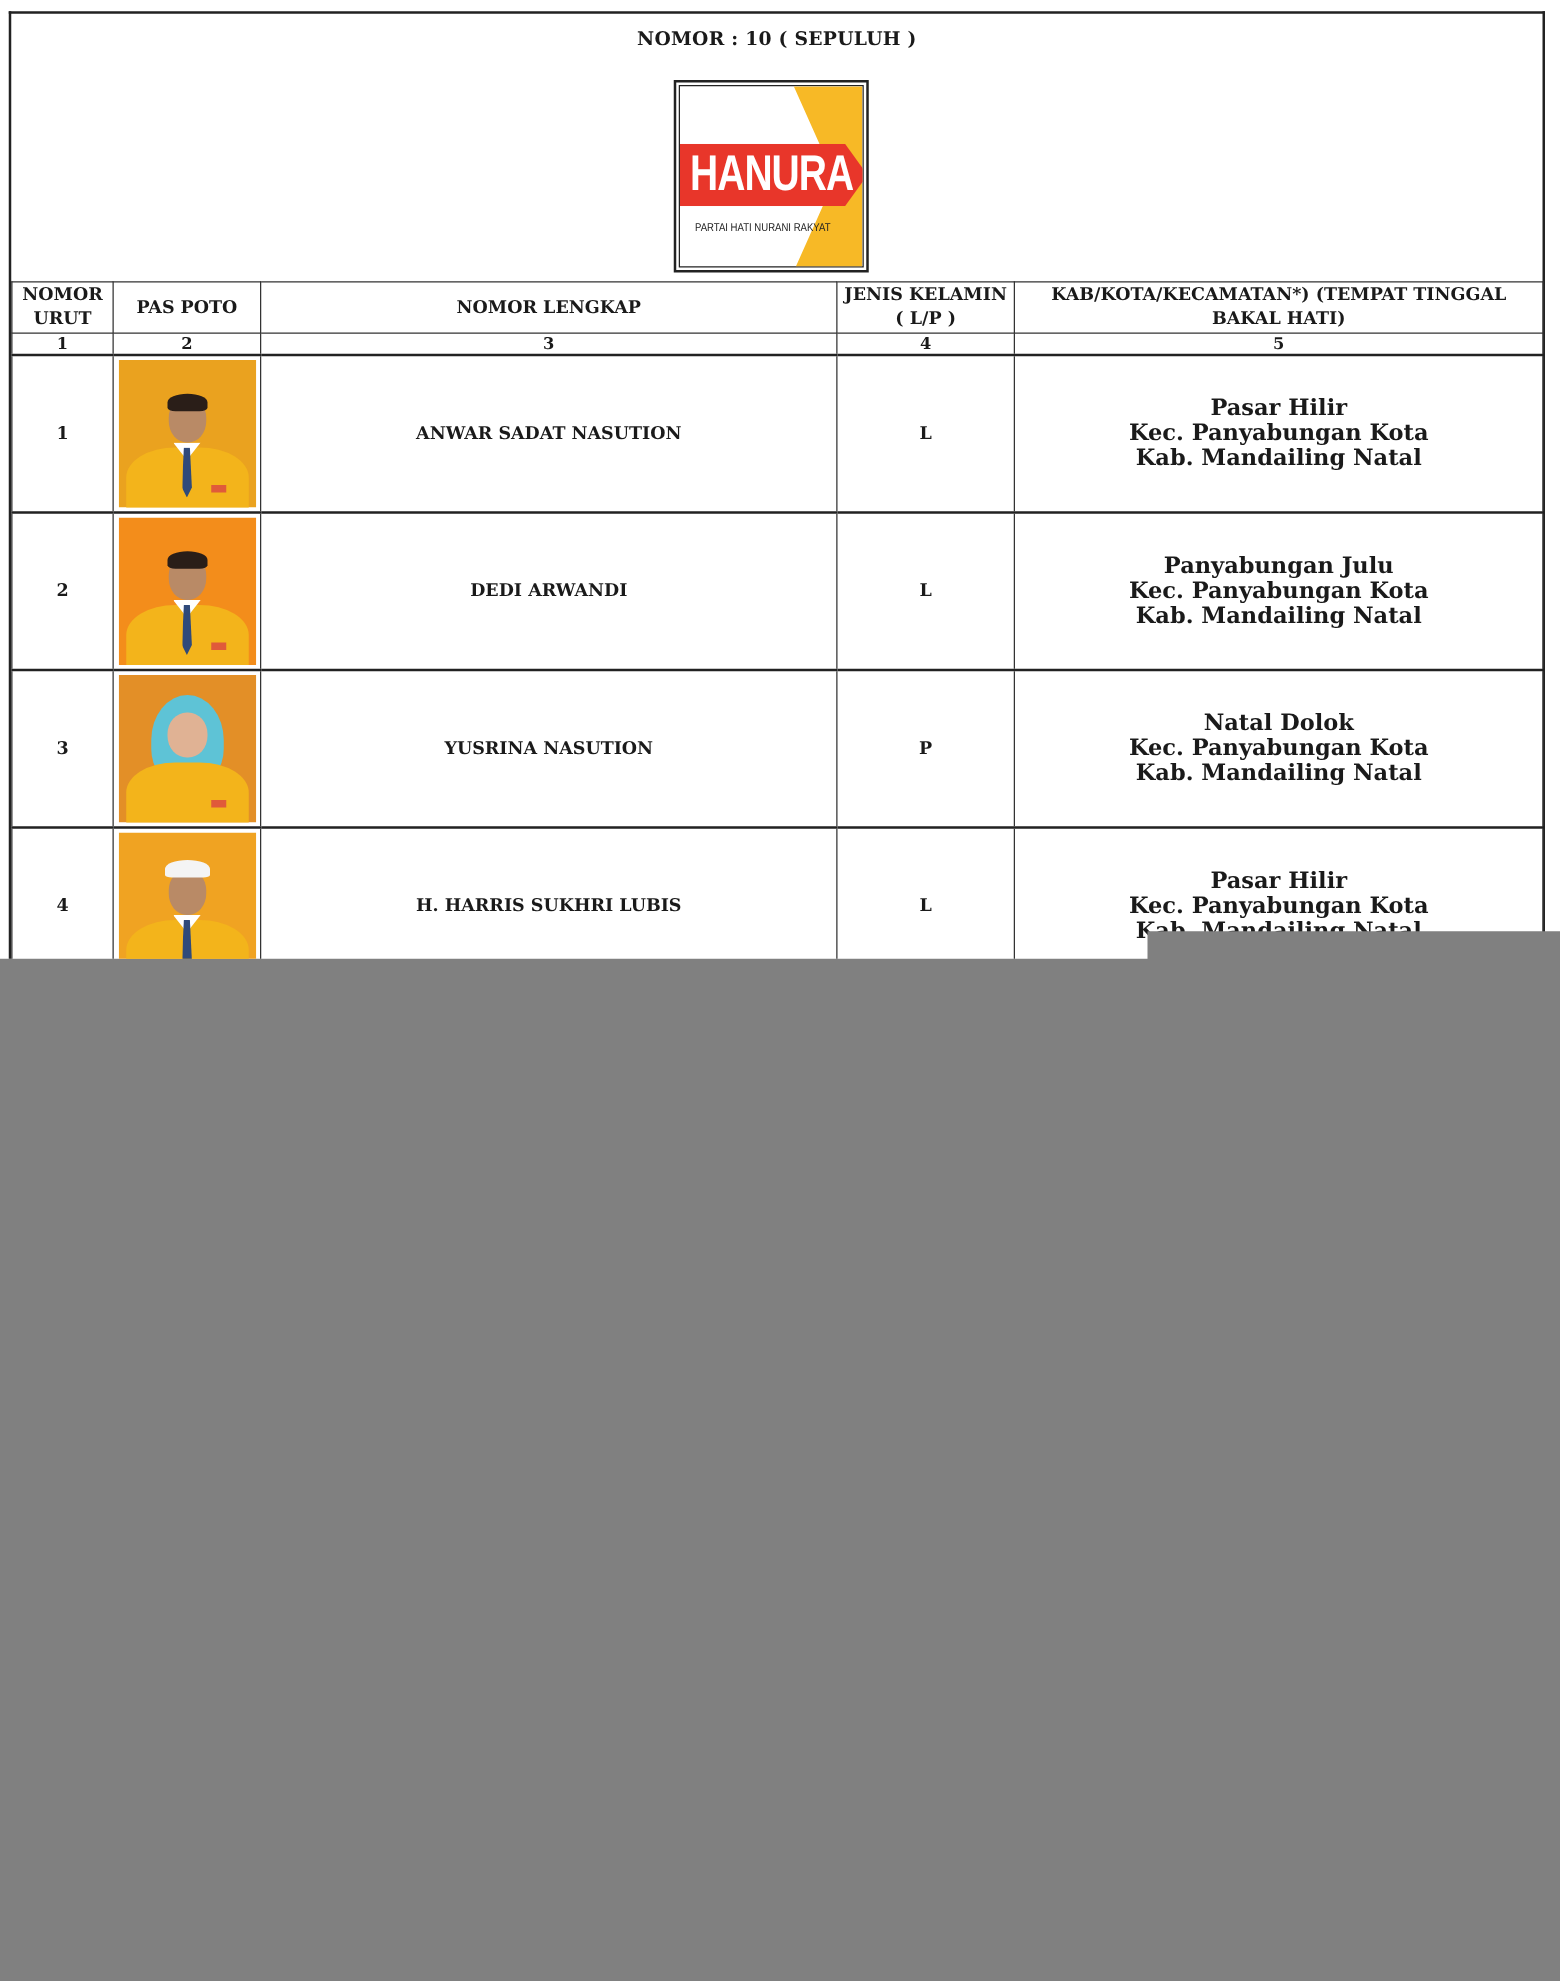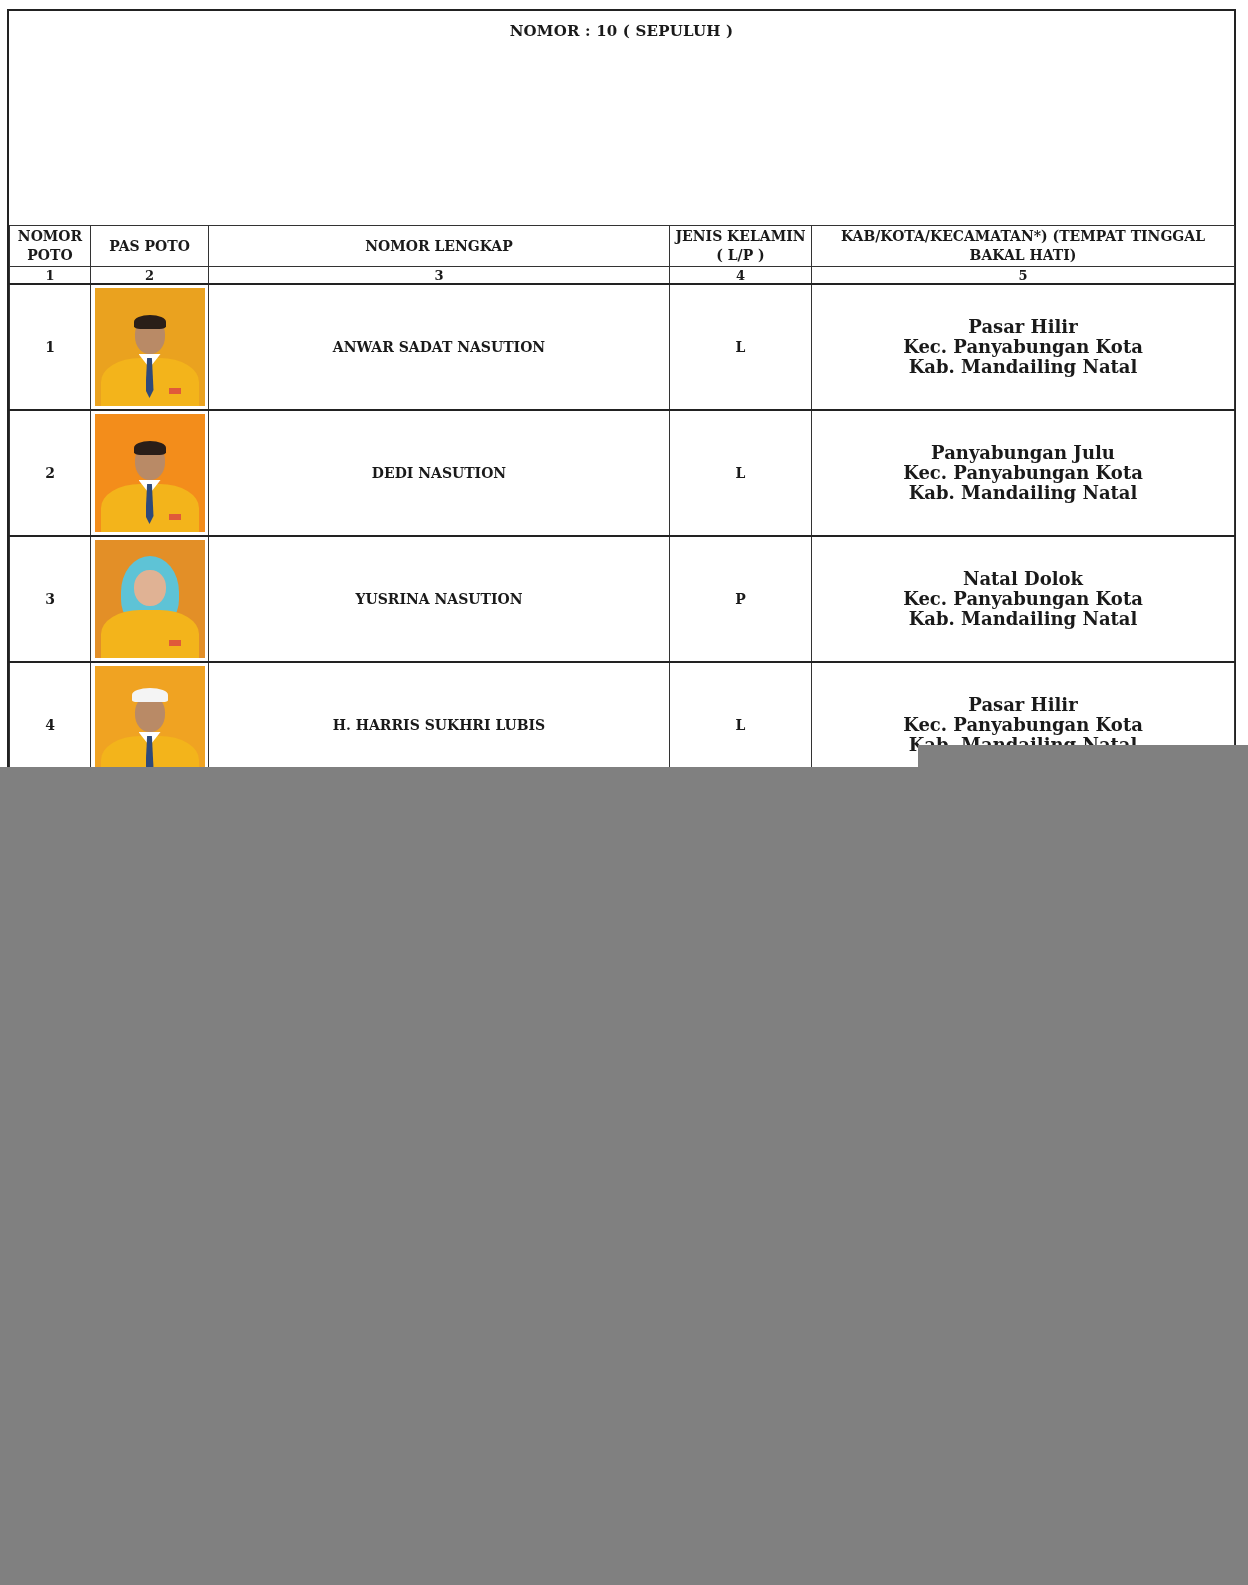--- a/index.html
+++ b/index.html
@@ -70,32 +70,40 @@
 </style>
 </head>
 <body>
 
 <div class="page">
   <div class="frame">
     <div class="title-block">
       <div class="title-line">NOMOR : 10 ( SEPULUH )</div>
     </div>
 
+    <div class="logo">
+      <div class="logo-inner">
+        <div class="logo-tri-top"></div>
+        <div class="logo-red"></div>
+        <div class="logo-text">HANURA</div>
+        <div class="logo-sub">PARTAI HATI NURANI RAKYAT</div>
+      </div>
+    </div>
 
     <table class="list">
       <colgroup>
         <col style="width:81px">
           <col style="width:118px">
           <col style="width:461px">
           <col style="width:142px">
           <col style="width:423px">
       </colgroup>
       <thead>
         <tr>
-          <th>NOMOR POTO</th>
+          <th>NOMOR URUT</th>
           <th>PAS POTO</th>
           <th>NOMOR LENGKAP</th>
           <th>JENIS KELAMIN ( L/P )</th>
           <th>KAB/KOTA/KECAMATAN*) (TEMPAT TINGGAL BAKAL HATI)</th>
         </tr>
         <tr class="num-row">
           <th>1</th>
           <th>2</th>
           <th>3</th>
           <th>4</th>
@@ -132,21 +140,21 @@
             <div class="photo">
               <div class="bg" style="background:#f38d1b"></div>
               <div class="body"></div>
               <div class="collar"></div>
               <div class="tie"></div>
               <div class="badge"></div>
               <div class="head"></div>
               <div class="hair"></div>
             </div>
           </td>
-          <td>DEDI NASUTION</td>
+          <td>DEDI ARWANDI</td>
           <td>L</td>
           <td class="addr">
             <div>Panyabungan Julu</div>
             <div>Kec. Panyabungan Kota</div>
             <div>Kab. Mandailing Natal</div>
           </td>
         </tr>
 
         <tr>
           <td>3</td>

